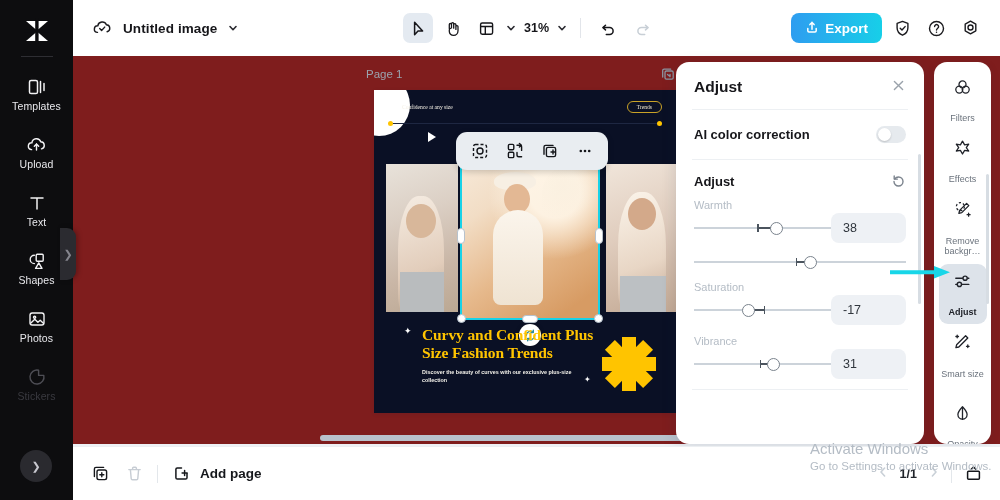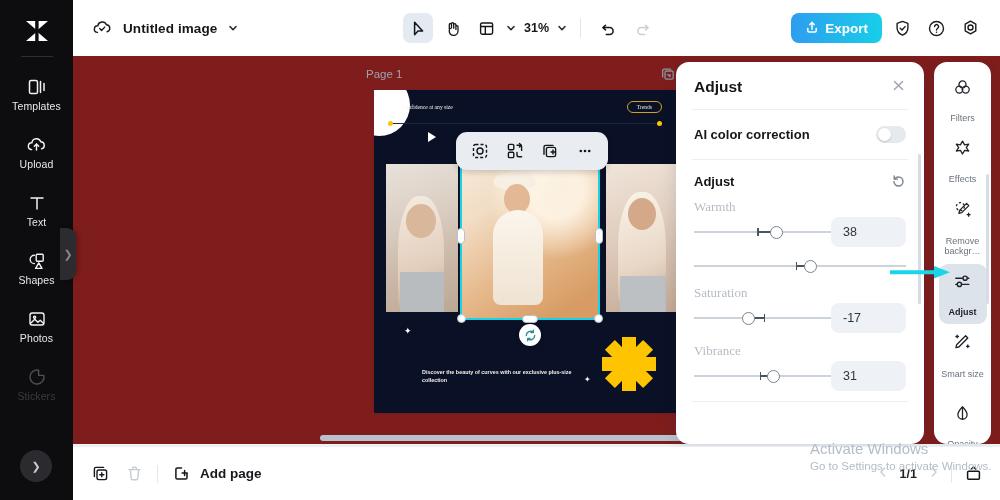--- a/index.html
+++ b/index.html
@@ -152,21 +152,21 @@
   .ap-close { color:#9aa2ab; font-size:16px; cursor:pointer; line-height:1; }
   .ap-sep { height:1px; background:#edf0f3; margin:0 16px; }
   .ap-row { display:flex; align-items:center; justify-content:space-between; padding:16px 18px; }
   .ap-row-label { font-size:13px; font-weight:700; color:#16161a; }
   .toggle { width:30px; height:17px; border-radius:9px; background:#e6eaee; position:relative; cursor:pointer; }
   .toggle .knob { position:absolute; left:2px; top:2px; width:13px; height:13px; border-radius:50%; background:#fff; box-shadow:0 1px 2px rgba(0,0,0,.18); }
   .ap-sec-head { display:flex; align-items:center; justify-content:space-between; padding:14px 18px 6px; }
   .ap-sec-title { font-size:13px; font-weight:700; color:#16161a; }
   .ap-reset { color:#7b838d; cursor:pointer; display:flex; }
   .slider-group { padding:4px 18px 0; }
-  .sl-name { font-size:13px; color:#b4bcc5; margin-bottom:2px;font-family:Liberation Serif, serif; }
+  .sl-name { font-size:11px; color:#b4bcc5; margin-bottom:2px; }
   .sl-row { display:flex; align-items:center; margin-bottom:10px; }
   .sl-track-wrap { position:relative; flex:1; height:18px; display:flex; align-items:center; cursor:pointer; }
   .sl-track { position:absolute; left:0; right:0; height:1.5px; background:#ccd3da; }
   .sl-fill { position:absolute; height:2px; background:#4b545e; }
   .sl-tick { position:absolute; width:1.5px; height:8px; background:#4b545e; }
   .sl-knob { position:absolute; width:13px; height:13px; border-radius:50%; background:#fff; border:1.5px solid #7a838d; margin-left:-6.5px; }
   .sl-val {
     width:75px; height:30px; border-radius:8px; background:#eef1f5;
     display:flex; align-items:center; padding-left:12px;
     font-size:12.5px; color:#30363d; cursor:text;
@@ -482,20 +482,21 @@
             <circle cx="4.8" cy="9" r="1.3"></circle>
               <circle cx="9" cy="9" r="1.3"></circle>
               <circle cx="13.2" cy="9" r="1.3"></circle>
           </svg>
         </div>
       </div>
 
       <span class="spark sp1">✦</span>
       <span class="spark sp2">✦</span>
 
+      <div class="d-head">Curvy and Confident Plus Size Fashion Trends</div>
       <div class="d-sub">Discover the beauty of curves with our exclusive plus-size collection</div>
 
       <div class="d-star">
         <svg width="58" height="58" viewBox="0 0 58 58">
           <g fill="#ffc400">
             <rect x="22" y="2" width="14" height="54"></rect>
             <rect x="2" y="22" width="54" height="14"></rect>
             <rect x="22" y="2" width="14" height="54" transform="rotate(45 29 29)"></rect>
             <rect x="2" y="22" width="54" height="14" transform="rotate(45 29 29)"></rect>
           </g>

